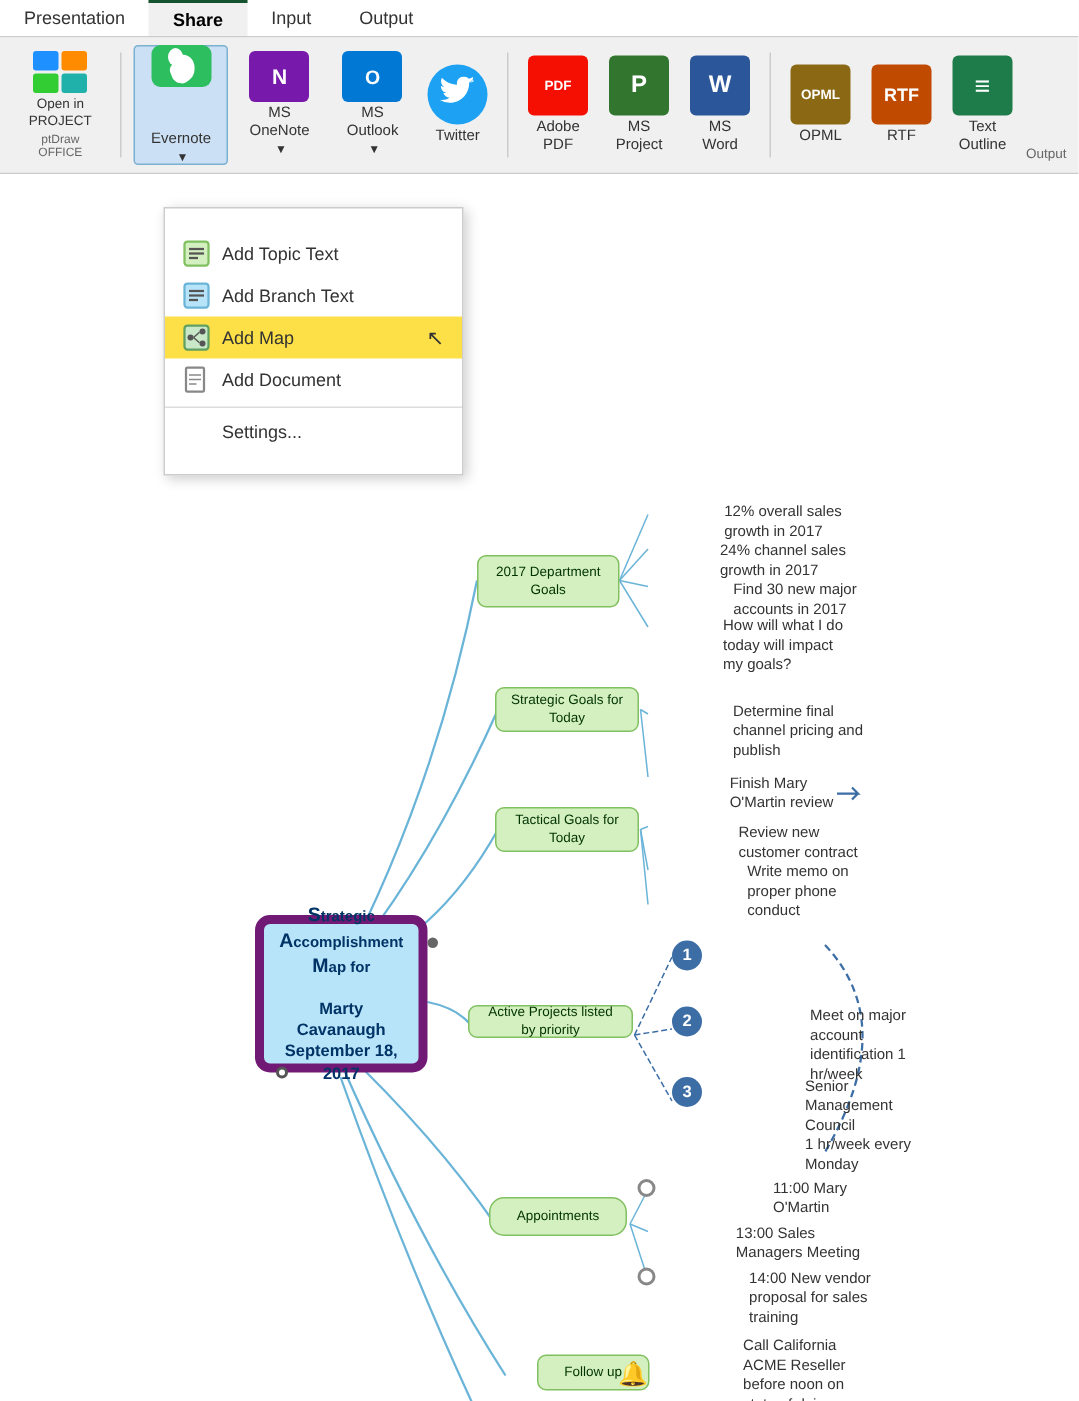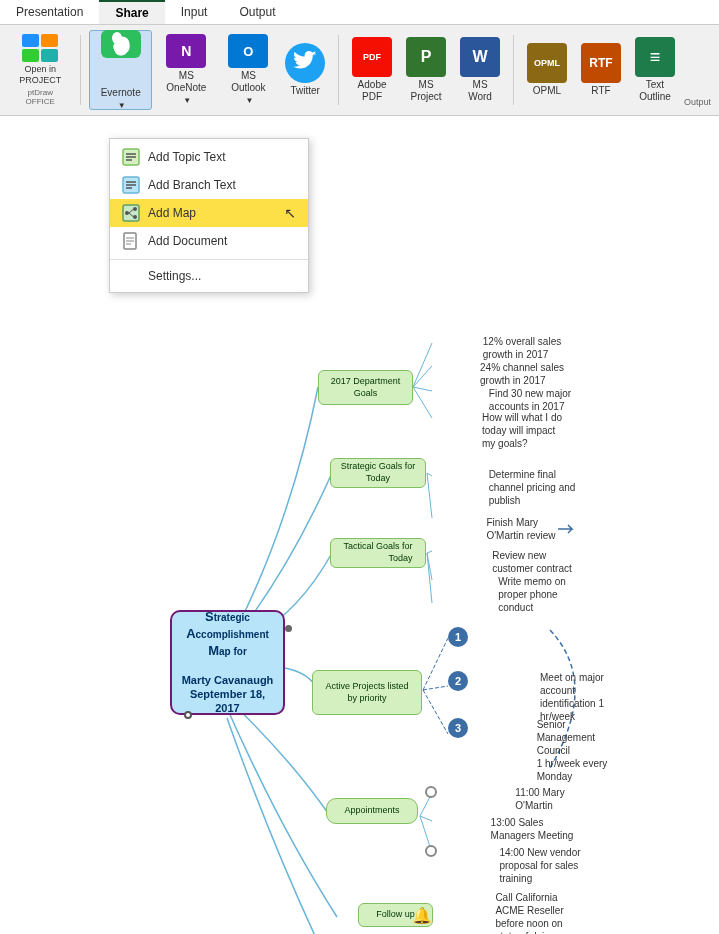--- a/index.html
+++ b/index.html
@@ -51,21 +51,21 @@
     .block-orange { background: #ff8c00; }
     .block-green { background: #32cd32; }
     .block-teal { background: #20b2aa; }
 
     .dropdown-arrow { font-size: 8px; margin-left: 2px; }
 
     
     .dropdown-menu {
       position: absolute; top: 138px; left: 109px; background: #fff;
       border: 1px solid #ccc; box-shadow: 2px 2px 8px rgba(0,0,0,0.2);
-      z-index: 100; width: 200px; padding: 4px 0;
+      z-index: 100; width: 200px; padding: 16px 0;
     }
     .dropdown-item {
       display: flex; align-items: center; padding: 5px 12px; cursor: pointer;
       font-size: 12px; color: #333; gap: 8px;
     }
     .dropdown-item:hover, .dropdown-item.highlighted { background: #fde047; justify-content: space-between; }
     .dropdown-item .menu-icon { width: 18px; height: 18px; }
     .dropdown-separator { height: 1px; background: #ddd; margin: 4px 0; }
 
     
@@ -75,21 +75,21 @@
     }
     .mindmap-svg { position: absolute; top: 0; left: 0; width: 100%; height: 100%; pointer-events: none; }
 
     
     .node {
       position: absolute; border-radius: 8px; display: flex; align-items: center;
       justify-content: center; text-align: center; font-size: 10px; padding: 5px 8px;
       line-height: 1.3;
     }
     .node-center {
-      background: #b8e4f9; border: 2px solid #701a75; color: #003366;
+      background: #b8e4f9; border: 6px solid #701a75; color: #003366;
       font-weight: bold; border-radius: 10px; justify-content: flex-end;
     }
     .node-branch {
       background: #d4f0c0; border: 1px solid #80c060; color: #003300;
       border-radius: 6px;
     }
     .node-leaf {
       color: #333; background: transparent; border: none; font-size: 10px; text-align: left;
     }
     .node-dot { width: 8px; height: 8px; background: #fff; border: 2px solid #555; border-radius: 50%; position: absolute; }
@@ -316,22 +316,22 @@
         <span style="font-size:13px;">A</span>ccomplishment<br>
         <span style="font-size:13px;">M</span>ap for<br><br>
         <span style="font-weight:bold;font-size:11px;">Marty Cavanaugh<br>September 18, 2017</span>
       </div>
     </div>
 
     <div class="node-dot" style="left:184px;top:573px;"></div>
 
     <div class="node node-branch" style="left:318px;top:232px;width:95px;height:35px;font-size:9px;">2017 Department<br>Goals</div>
     <div class="node node-branch" style="left:330px;top:320px;width:96px;height:30px;font-size:9px;">Strategic Goals for<br>Today</div>
-    <div class="node node-branch" style="left:330px;top:400px;width:96px;height:30px;font-size:9px;text-align:right;">Tactical Goals for<br>Today</div>
-    <div class="node node-branch" style="left:312px;top:532px;width:110px;height:45px;font-size:9px;">Active Projects listed<br>by priority</div>
+    <div class="node node-branch" style="left:330px;top:400px;width:96px;height:30px;font-size:9px;">Tactical Goals for<br>Today</div>
+    <div class="node node-branch" style="left:312px;top:532px;width:110px;height:22px;font-size:9px;">Active Projects listed<br>by priority</div>
     <div class="node node-branch" style="left:326px;top:660px;width:92px;height:26px;font-size:9px;padding:4px;border-radius:10px;">Appointments</div>
     <div class="node node-branch" style="left:330px;top:765px;width:75px;height:24px;font-size:9px;padding:3px;margin-left:28px;">Follow up</div>
 
     <div class="node node-leaf" style="left:432px;top:192px;width:180px;">12% overall sales<br>growth in 2017</div>
     <div class="node node-leaf" style="left:432px;top:218px;width:180px;">24% channel sales<br>growth in 2017</div>
     <div class="node node-leaf" style="left:440px;top:244px;width:180px;">Find 30 new major<br>accounts in 2017</div>
     <div class="node node-leaf" style="left:432px;top:268px;width:180px;">How will what I do<br>today will impact<br>my goals?</div>
 
     <div class="node node-leaf" style="left:432px;top:325px;width:200px;">Determine final<br>channel pricing and<br>publish</div>
     <div class="node node-leaf" style="left:432px;top:373px;width:200px;">Finish Mary<br>O'Martin review

